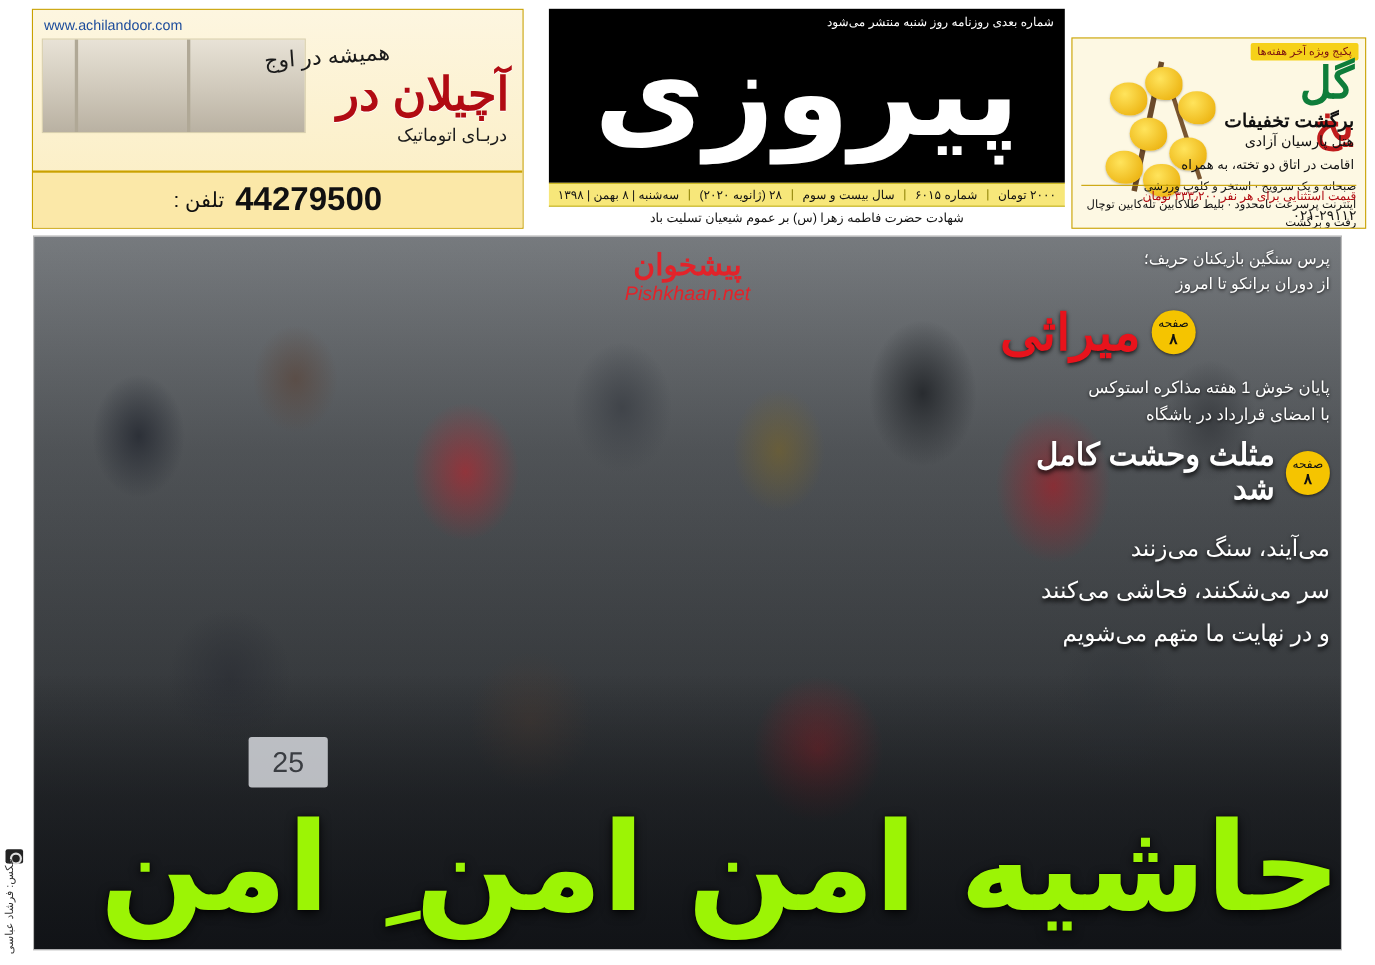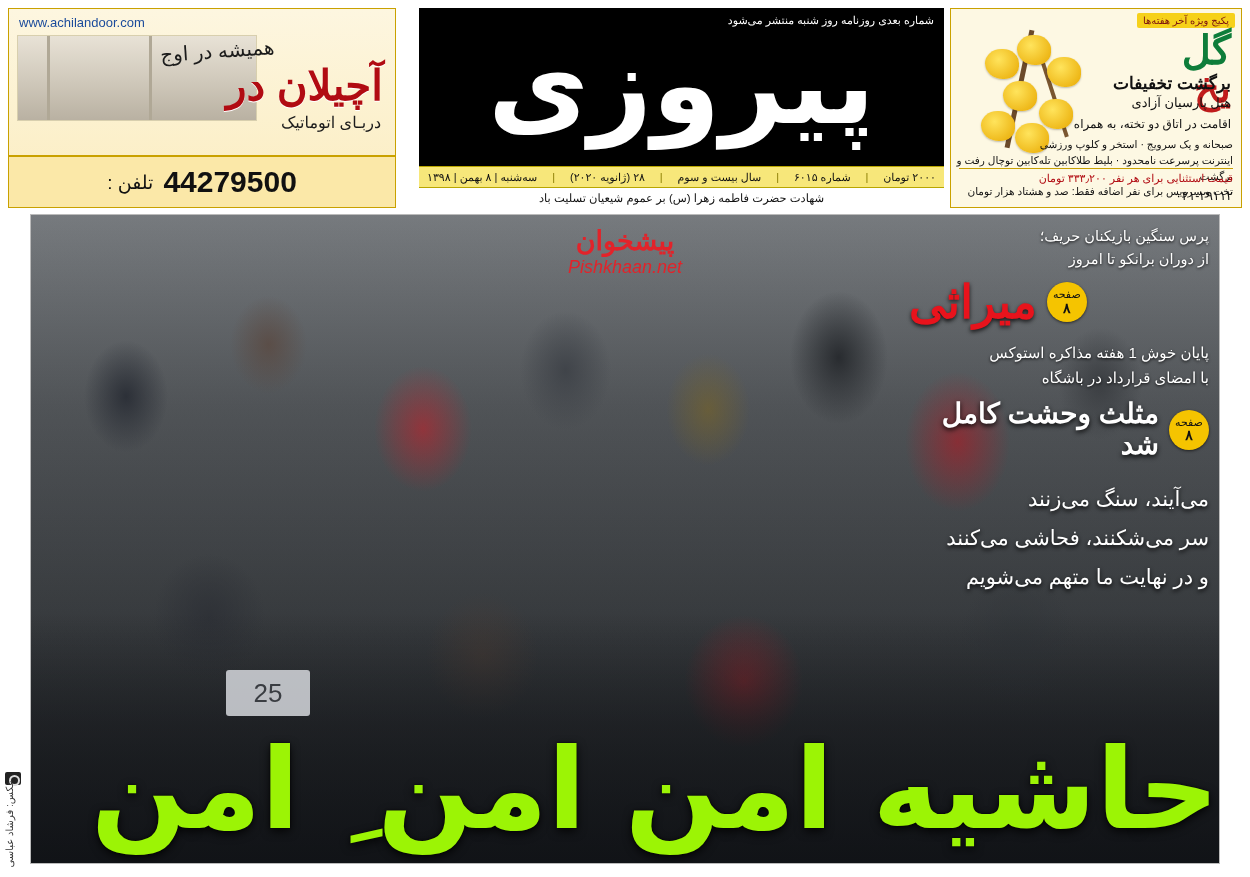--- a/index.html
+++ b/index.html
@@ -20,25 +20,26 @@
     position: absolute;
     top: 8px; left: 8px; right: 8px;
     height: 200px;
     display: flex;
     flex-direction: row;
     gap: 6px;
   }
 
   
   .ad-right {
-    width: 388px;
+    width: 447px;
     border: 1px solid #c9a100;
     background: linear-gradient(180deg,#fdf6e0 0%, #fbedc0 100%);
     position: relative;
     overflow: hidden;
+    margin-left: 21px;
   }
   .ad-right .url {
     position: absolute;
     top: 6px; left: 10px;
     font-size: 13px;
     color: #1b4b9b;
     direction: ltr;
   }
   .ad-right .photo-strip {
     position: absolute;
@@ -147,25 +148,26 @@
     display: flex;
     align-items: center;
     justify-content: center;
     font-size: 11.5px;
     color: #111;
     background: #fff;
   }
 
   
   .ad-left {
-    width: 292px;
+    width: 268px;
     border: 1px solid #c9a100;
     background: #fdf8e3;
     position: relative;
     overflow: hidden;
+    margin-top: 26px;
   }
   .ad-left .yellow-badge {
     position: absolute;
     top: 4px; right: 6px;
     background: #f6d11a;
     color: #7a1010;
     font-size: 10px;
     padding: 2px 6px;
     border-radius: 2px;
   }
@@ -256,21 +258,21 @@
       radial-gradient(ellipse 85px 95px at 83% 66%, rgba(50,54,58,.85), transparent 70%),
       linear-gradient(180deg, rgba(255,255,255,.06), rgba(0,0,0,.25));
   }
   .crowd-bottom {
     position: absolute; left:0; right:0; bottom:0; height: 250px;
     background: linear-gradient(180deg, rgba(20,22,26,0) 0%, rgba(18,20,24,.55) 45%, rgba(14,16,20,.85) 100%);
   }
   .seat-marker {
     position: absolute;
     left: 195px; top: 455px;
-    width: 84px; height: 46px;
+    width: 72px; height: 46px;
     background: rgba(225,228,232,.8);
     color: #3a3d42;
     font-size: 26px;
     display: flex; align-items: center; justify-content: center;
     border-radius: 3px;
   }
 
   
   .watermark {
     position: absolute;

